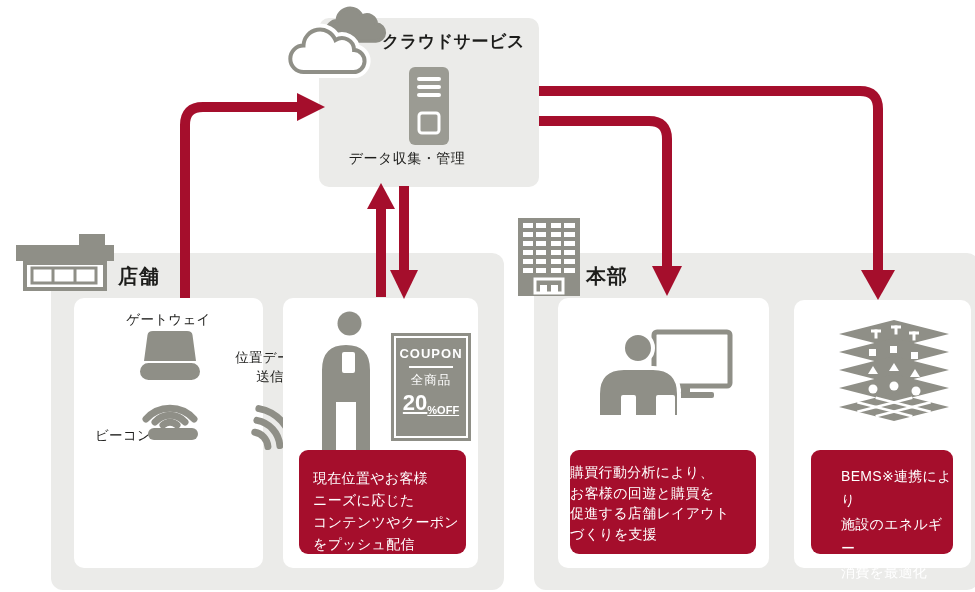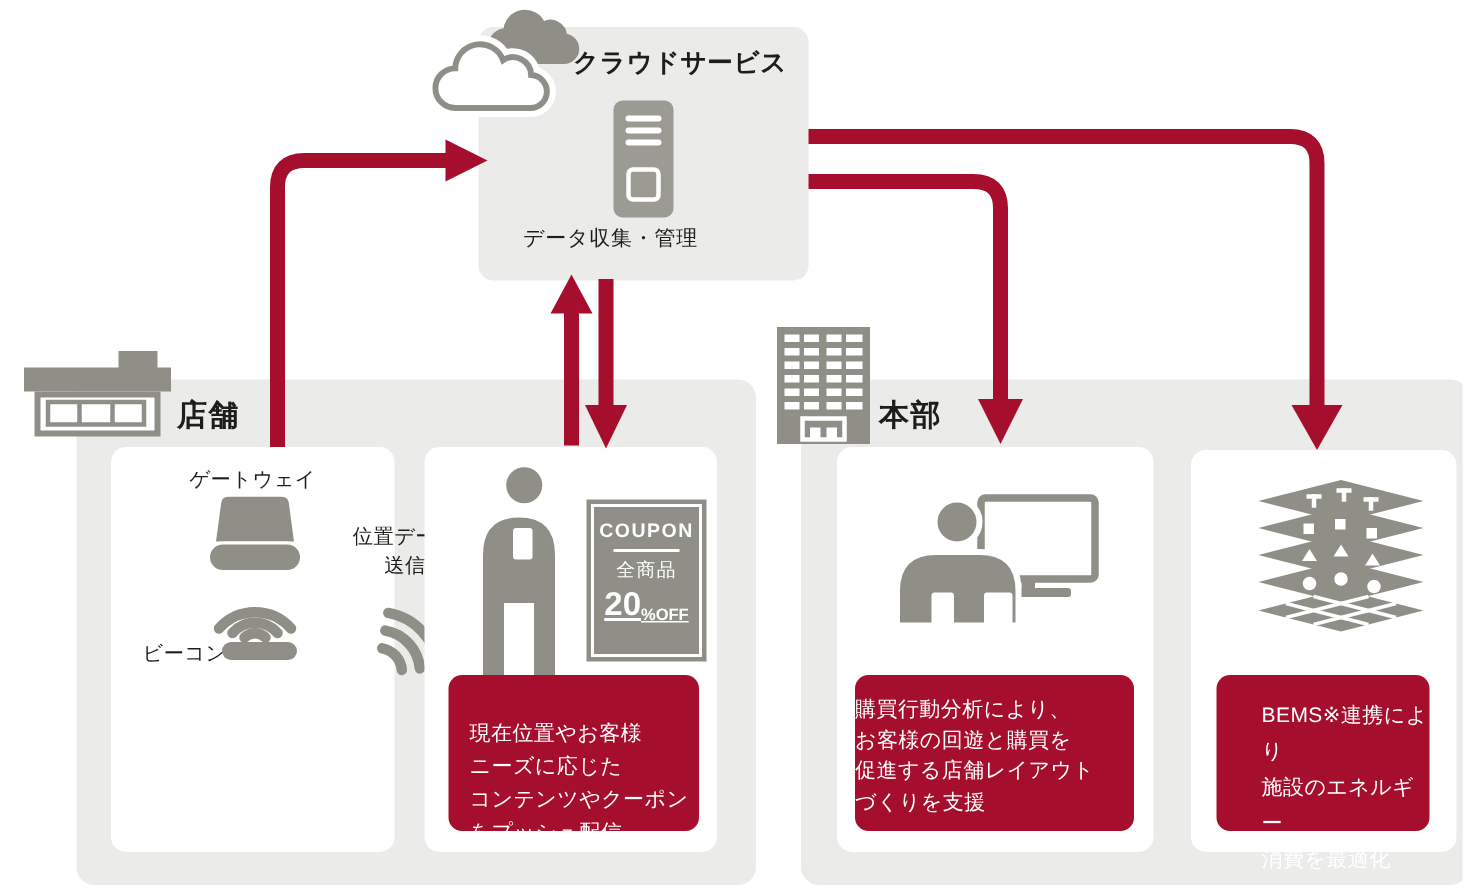--- a/index.html
+++ b/index.html
@@ -117,21 +117,21 @@
       <div class="coupon-divider"></div>
       <div class="coupon-product">全商品</div>
       <div class="coupon-valrow">
         <span class="coupon-value">20</span>
         <span class="coupon-unit">%OFF</span>
       </div>
     </div>
   </div>
 
   <div class="abs redbox" style="left:283px;top:450px;width:167px;height:104px;">
-    <div class="rednote" style="padding:27px 0 0 14px;line-height:22px;">現在位置やお客様
+    <div class="rednote" style="padding:17px 0 0 14px;line-height:22px;">現在位置やお客様
 ニーズに応じた
 コンテンツやクーポン
 をプッシュ配信</div>
   </div>
 
   <svg class="abs" style="left:502px;top:218px;" width="62" height="78" viewBox="0 0 62 78" aria-hidden="true">
     <rect x="0" y="0" width="62" height="78" fill="#8f8f87"></rect>
     <g fill="#ffffff">
       <rect x="5" y="5" width="10" height="5"></rect>
         <rect x="18" y="5" width="10" height="5"></rect>

